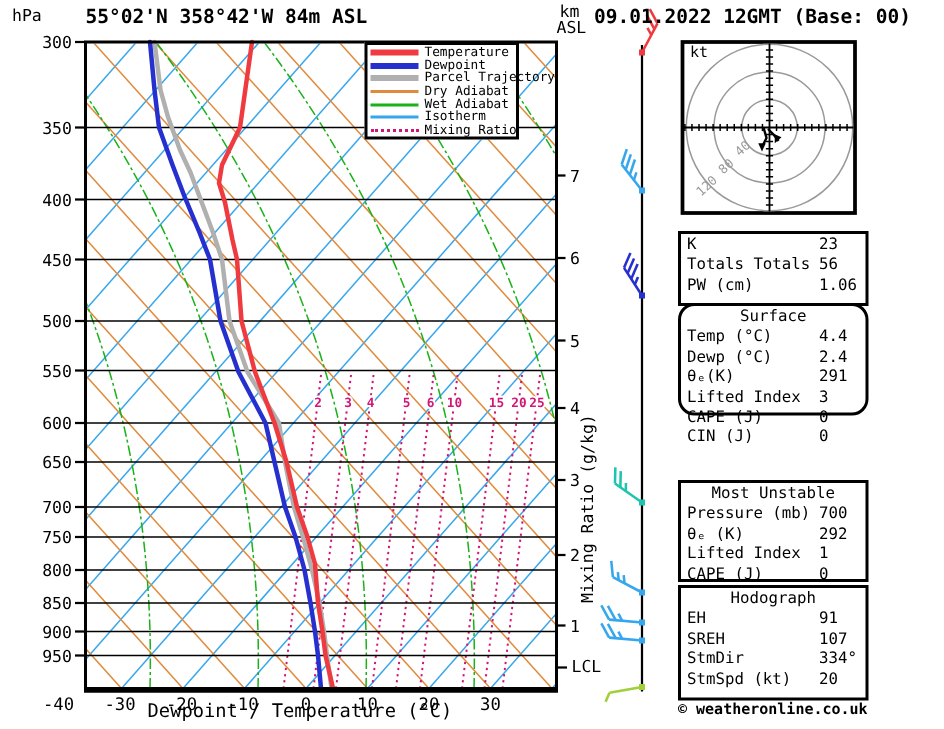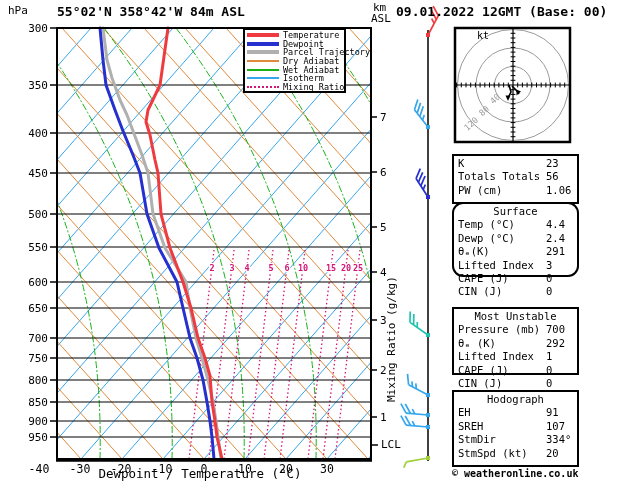--- a/index.html
+++ b/index.html
@@ -21,21 +21,21 @@
   .panel-row{position:relative}
   .panel-value{position:absolute;left:88px;top:0}
   #footer-credit{left:452px;top:468px;font-size:10px;font-weight:bold}
   #date-title{left:396px;top:5px}
   #station-title{left:57px;top:5px}
   #hpa-label{left:8px;top:5px}
   #km-label{left:373px;top:2px}
   #asl-label{left:371px;top:13px}
   #axis-label{left:60px;top:468px;width:280px;text-align:center;font-size:12.5px}
   #lcl-label{left:381px;top:439px}
-  #kt-label{left:477px;top:30px;font-size:10px}
+  #kt-label{left:460px;top:30px;font-size:10px}
 </style>
 </head>
 <body>
 
 <div class="stage">
 
   <svg id="chart-svg" class="abs" style="left:0;top:0" width="629" height="486" viewBox="0 0 629 486">
       <defs>
         <clipPath id="plotclip">
           <rect x="58" y="29" width="312" height="429"></rect>
@@ -350,21 +350,21 @@
       </div>
       <div class="panel-box" style="top: 202px; height: 75px; border-radius: 11px;">
         <div class="panel-header">Surface</div>
         <div class="panel-row"><span>Temp (°C)</span><span class="panel-value">4.4</span></div>
         <div class="panel-row"><span>Dewp (°C)</span><span class="panel-value">2.4</span></div>
         <div class="panel-row"><span>θₑ(K)</span><span class="panel-value">291</span></div>
         <div class="panel-row"><span>Lifted Index</span><span class="panel-value">3</span></div>
         <div class="panel-row"><span>CAPE (J)</span><span class="panel-value">0</span></div>
         <div class="panel-row"><span>CIN (J)</span><span class="panel-value">0</span></div>
       </div>
-      <div class="panel-box" style="top: 307px; height: 68px;">
+      <div class="panel-box" style="top: 320px; height: 68px;">
         <div class="panel-header">Most Unstable</div>
         <div class="panel-row"><span>Pressure (mb)</span><span class="panel-value">700</span></div>
         <div class="panel-row"><span>θₑ (K)</span><span class="panel-value">292</span></div>
         <div class="panel-row"><span>Lifted Index</span><span class="panel-value">1</span></div>
         <div class="panel-row"><span>CAPE (J)</span><span class="panel-value">0</span></div>
         <div class="panel-row"><span>CIN (J)</span><span class="panel-value">0</span></div>
       </div>
       <div class="panel-box" style="top: 390px; height: 77px;">
         <div class="panel-header">Hodograph</div>
         <div class="panel-row"><span>EH</span><span class="panel-value">91</span></div>

